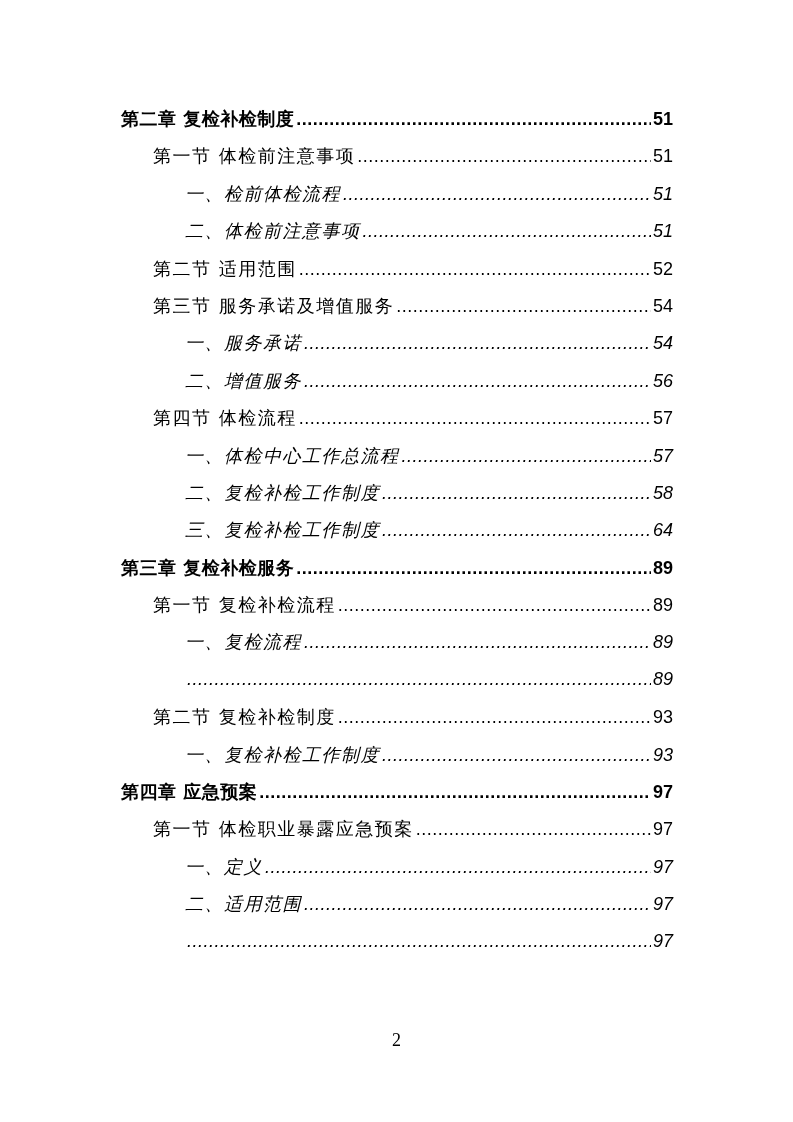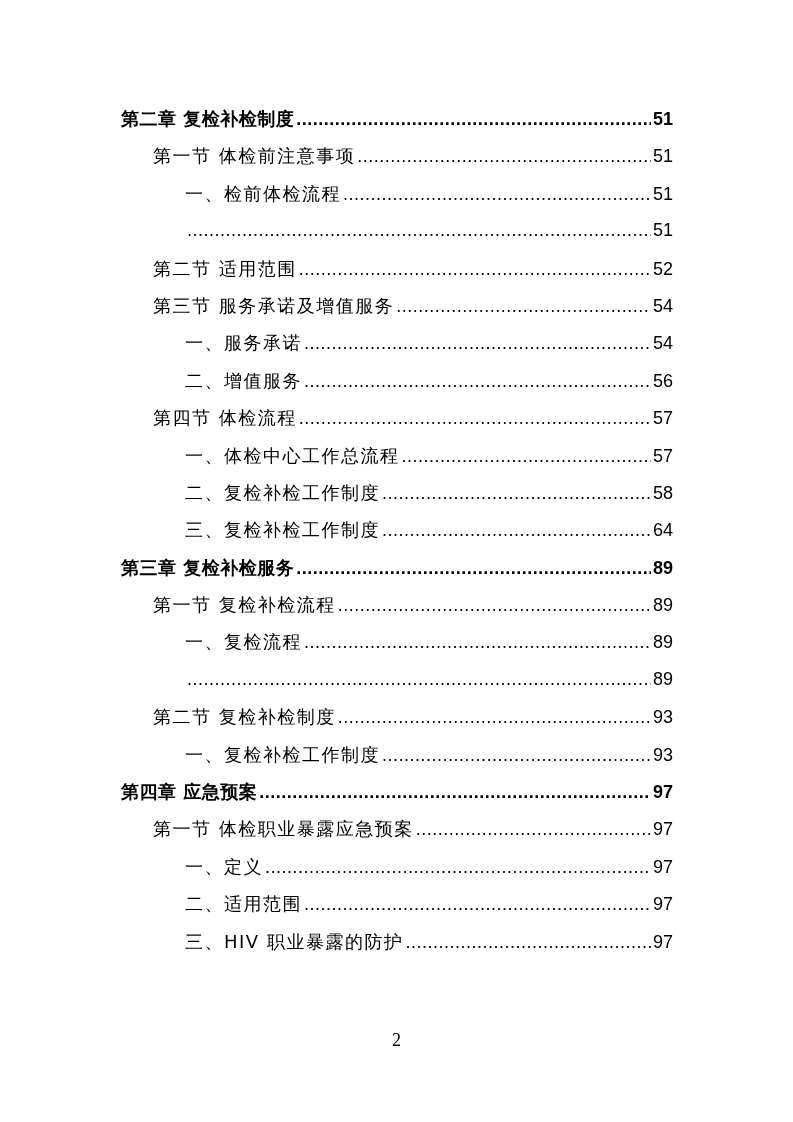--- a/index.html
+++ b/index.html
@@ -1,21 +1,21 @@
 <!DOCTYPE html>
 <html><head>
   <meta charset="utf-8">
   <style>
     html, body { margin: 0; padding: 0; background: #ffffff; }
     body { width: 793px; height: 1122px; position: relative; overflow: hidden; color: #000; }
     .toc { position: absolute; left: 121px; top: 100px; width: 552px; }
     .row { display: flex; align-items: baseline; height: 37.4px; line-height: 37.4px; white-space: nowrap; font-size: 18px; font-family: "DejaVu Sans", sans-serif; }
     .row.l1 { font-weight: bold; padding-left: 0; }
     .row.l2 { padding-left: 32px; }
-    .row.l3 { padding-left: 64px; }
+    .row.l3 { padding-left: 64px; font-style: italic; }
     .row .title { flex: 0 0 auto; letter-spacing: 1.5px; }
     .row.l1 .title { letter-spacing: 0.5px; }
     .row .leader { flex: 1 1 auto; overflow: hidden; margin: 0 2px; font-family: "Liberation Sans", sans-serif; letter-spacing: 0.5px; }
     .row .leader::after { content: "................................................................................................................................................................................................................"; }
     .row .page { flex: 0 0 auto; font-family: "Liberation Sans", sans-serif; }
     .footer { position: absolute; top: 1030px; left: 0; width: 793px; text-align: center; font-family: "Liberation Serif", serif; font-size: 18px; }
   </style>
 </head>
 <body>
 
@@ -29,20 +29,21 @@
       <span class="title">第一节  体检前注意事项</span>
       <span class="leader"></span>
       <span class="page">51</span>
     </div>
   <div class="row l3">
       <span class="title">一、检前体检流程</span>
       <span class="leader"></span>
       <span class="page">51</span>
     </div>
   <div class="row l3">
+      <span class="title">二、体检前注意事项</span>
       <span class="leader"></span>
       <span class="page">51</span>
     </div>
   <div class="row l2">
       <span class="title">第二节  适用范围</span>
       <span class="leader"></span>
       <span class="page">52</span>
     </div>
   <div class="row l2">
       <span class="title">第三节  服务承诺及增值服务</span>
@@ -122,19 +123,18 @@
       <span class="title">一、定义</span>
       <span class="leader"></span>
       <span class="page">97</span>
     </div>
   <div class="row l3">
       <span class="title">二、适用范围</span>
       <span class="leader"></span>
       <span class="page">97</span>
     </div>
   <div class="row l3">
-      <span class="title">三、HIV 职业暴露的防护</span>
       <span class="leader"></span>
       <span class="page">97</span>
     </div>
 </div>
 
 <div class="footer">2</div>
 
 </body></html>

